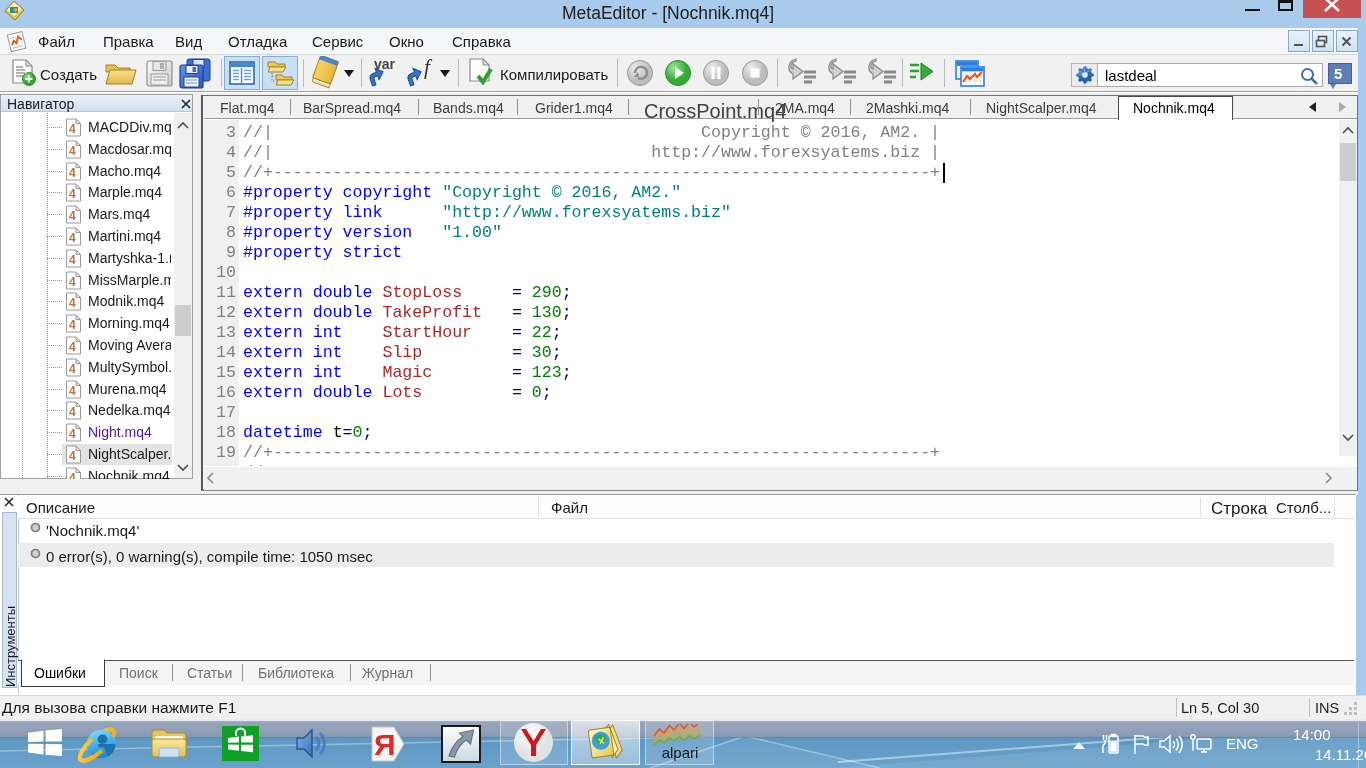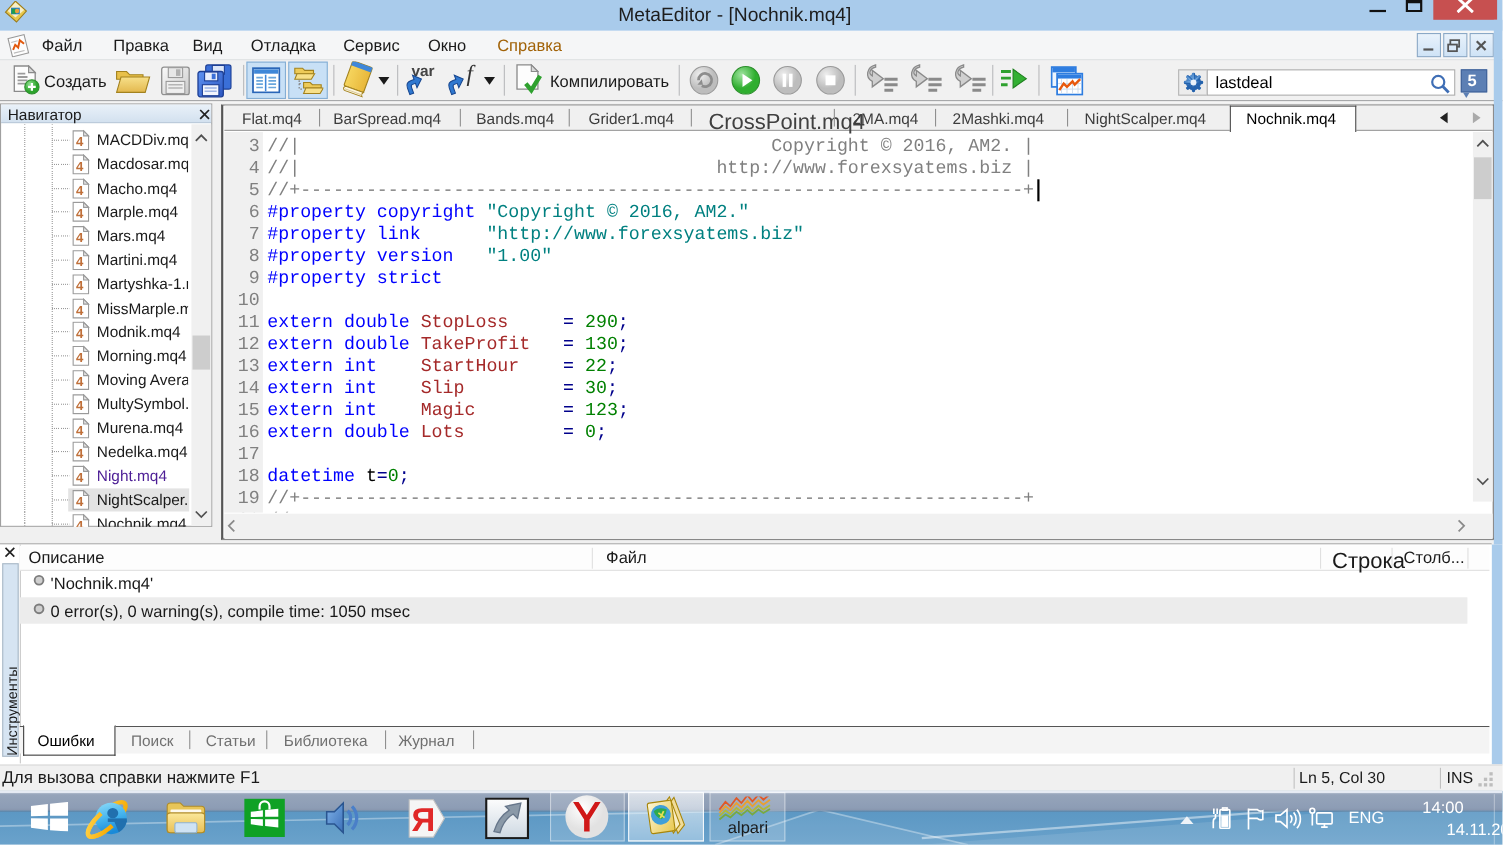--- a/index.html
+++ b/index.html
@@ -32,21 +32,21 @@
 <path d="M5 13 l3 -4 2 3 3 -6 3 4" stroke="#e2590e" stroke-width="1.8" fill="none"></path>
 <path d="M5 16 h10 M5 6 h6" stroke="#bbb" stroke-width="1"></path>
 </g>
   </svg>
 <div class="abs" style="left:38px;top:33px;font-size:15px;color:#1a1a1a;">Файл</div>
 <div class="abs" style="left:103px;top:33px;font-size:15px;color:#1a1a1a;">Правка</div>
 <div class="abs" style="left:175px;top:33px;font-size:15px;color:#1a1a1a;">Вид</div>
 <div class="abs" style="left:228px;top:33px;font-size:15px;color:#1a1a1a;">Отладка</div>
 <div class="abs" style="left:312px;top:33px;font-size:15px;color:#1a1a1a;">Сервис</div>
 <div class="abs" style="left:389px;top:33px;font-size:15px;color:#1a1a1a;">Окно</div>
-<div class="abs" style="left:452px;top:33px;font-size:15px;color:#a16207;">Справка</div>
+<div class="abs" style="left:452px;top:33px;font-size:15px;color:#0f172a;">Справка</div>
 <div class="abs" style="left:1288px;top:30px;width:22px;height:22px;background:linear-gradient(#e9f2fb,#cfe3f6);border:1px solid #8aa8c6;"></div>
 <div class="abs" style="left:1312px;top:30px;width:22px;height:22px;background:linear-gradient(#e9f2fb,#cfe3f6);border:1px solid #8aa8c6;"></div>
 <div class="abs" style="left:1336px;top:30px;width:22px;height:22px;background:linear-gradient(#e9f2fb,#cfe3f6);border:1px solid #8aa8c6;"></div>
 <div class="abs" style="left:1294px;top:44px;width:9px;height:2px;background:#555;"></div>
 <svg class="abs" style="left:1315px;top:35px" width="13" height="13" viewBox="0 0 13 13">
 <rect x="3.5" y="1.5" width="8" height="6" fill="none" stroke="#555" stroke-width="1.6"></rect>
 <rect x="1.5" y="5.5" width="8" height="6" fill="#dbe9f8" stroke="#555" stroke-width="1.6"></rect>
 </svg>
 <svg class="abs" style="left:1340px;top:35px" width="13" height="13" viewBox="0 0 13 13">
 <path d="M2.5,2.5 L10.5,10.5 M10.5,2.5 L2.5,10.5" stroke="#555" stroke-width="2"></path>
@@ -504,21 +504,21 @@
 <div class="abs" style="left:2px;top:512px;width:15px;height:176px;background:#d6e4f2;border:1px solid #aab8c6;"></div>
 <div class="abs" style="left:3px;top:687px;width:176px;height:14px;font-size:13px;color:#1a1a1a;transform:rotate(-90deg);transform-origin:0 0;">Инструменты</div>
 <div class="abs" style="left:18px;top:495px;width:1336px;height:199px;border-left:1px solid #c8c8c8;"></div>
 <div class="abs" style="left:18px;top:496px;width:1336px;height:23px;background:#fdfdfd;border-bottom:1px solid #e0e0e0;"></div>
 <div class="abs" style="left:538px;top:498px;width:1px;height:19px;background:#e0e0e0;"></div>
 <div class="abs" style="left:1200px;top:498px;width:1px;height:19px;background:#e0e0e0;"></div>
 <div class="abs" style="left:1265px;top:498px;width:1px;height:19px;background:#e0e0e0;"></div>
 <div class="abs" style="left:1334px;top:498px;width:1px;height:19px;background:#e0e0e0;"></div>
 <div class="abs" style="left:26px;top:499px;font-size:15px;color:#1a1a1a;">Описание</div>
 <div class="abs" style="left:551px;top:499px;font-size:15px;color:#1a1a1a;">Файл</div>
-<div class="abs" style="left:1211px;top:499px;font-size:20px;color:#1a1a1a;">Строка</div>
+<div class="abs" style="left:1211px;top:499px;font-size:17px;color:#1a1a1a;">Строка</div>
 <div class="abs" style="left:1276px;top:499px;font-size:15px;color:#1a1a1a;">Столб...</div>
 <svg class="abs" style="left:30px;top:522px" width="11" height="11" viewBox="0 0 11 11">
 <circle cx="5.5" cy="5.5" r="4" fill="#cfcfcf" stroke="#7d7d7d" stroke-width="1.7"></circle>
   </svg>
 <div class="abs" style="left:46px;top:522px;font-size:15px;color:#1a1a1a;">'Nochnik.mq4'</div>
 <div class="abs" style="left:18px;top:543px;width:1316px;height:24px;background:#ececec;"></div>
 <svg class="abs" style="left:30px;top:548px" width="11" height="11" viewBox="0 0 11 11">
 <circle cx="5.5" cy="5.5" r="4" fill="#cfcfcf" stroke="#7d7d7d" stroke-width="1.7"></circle>
   </svg>
 <div class="abs" style="left:46px;top:548px;font-size:15px;color:#1a1a1a;text-align:right;">0 error(s), 0 warning(s), compile time: 1050 msec</div>

